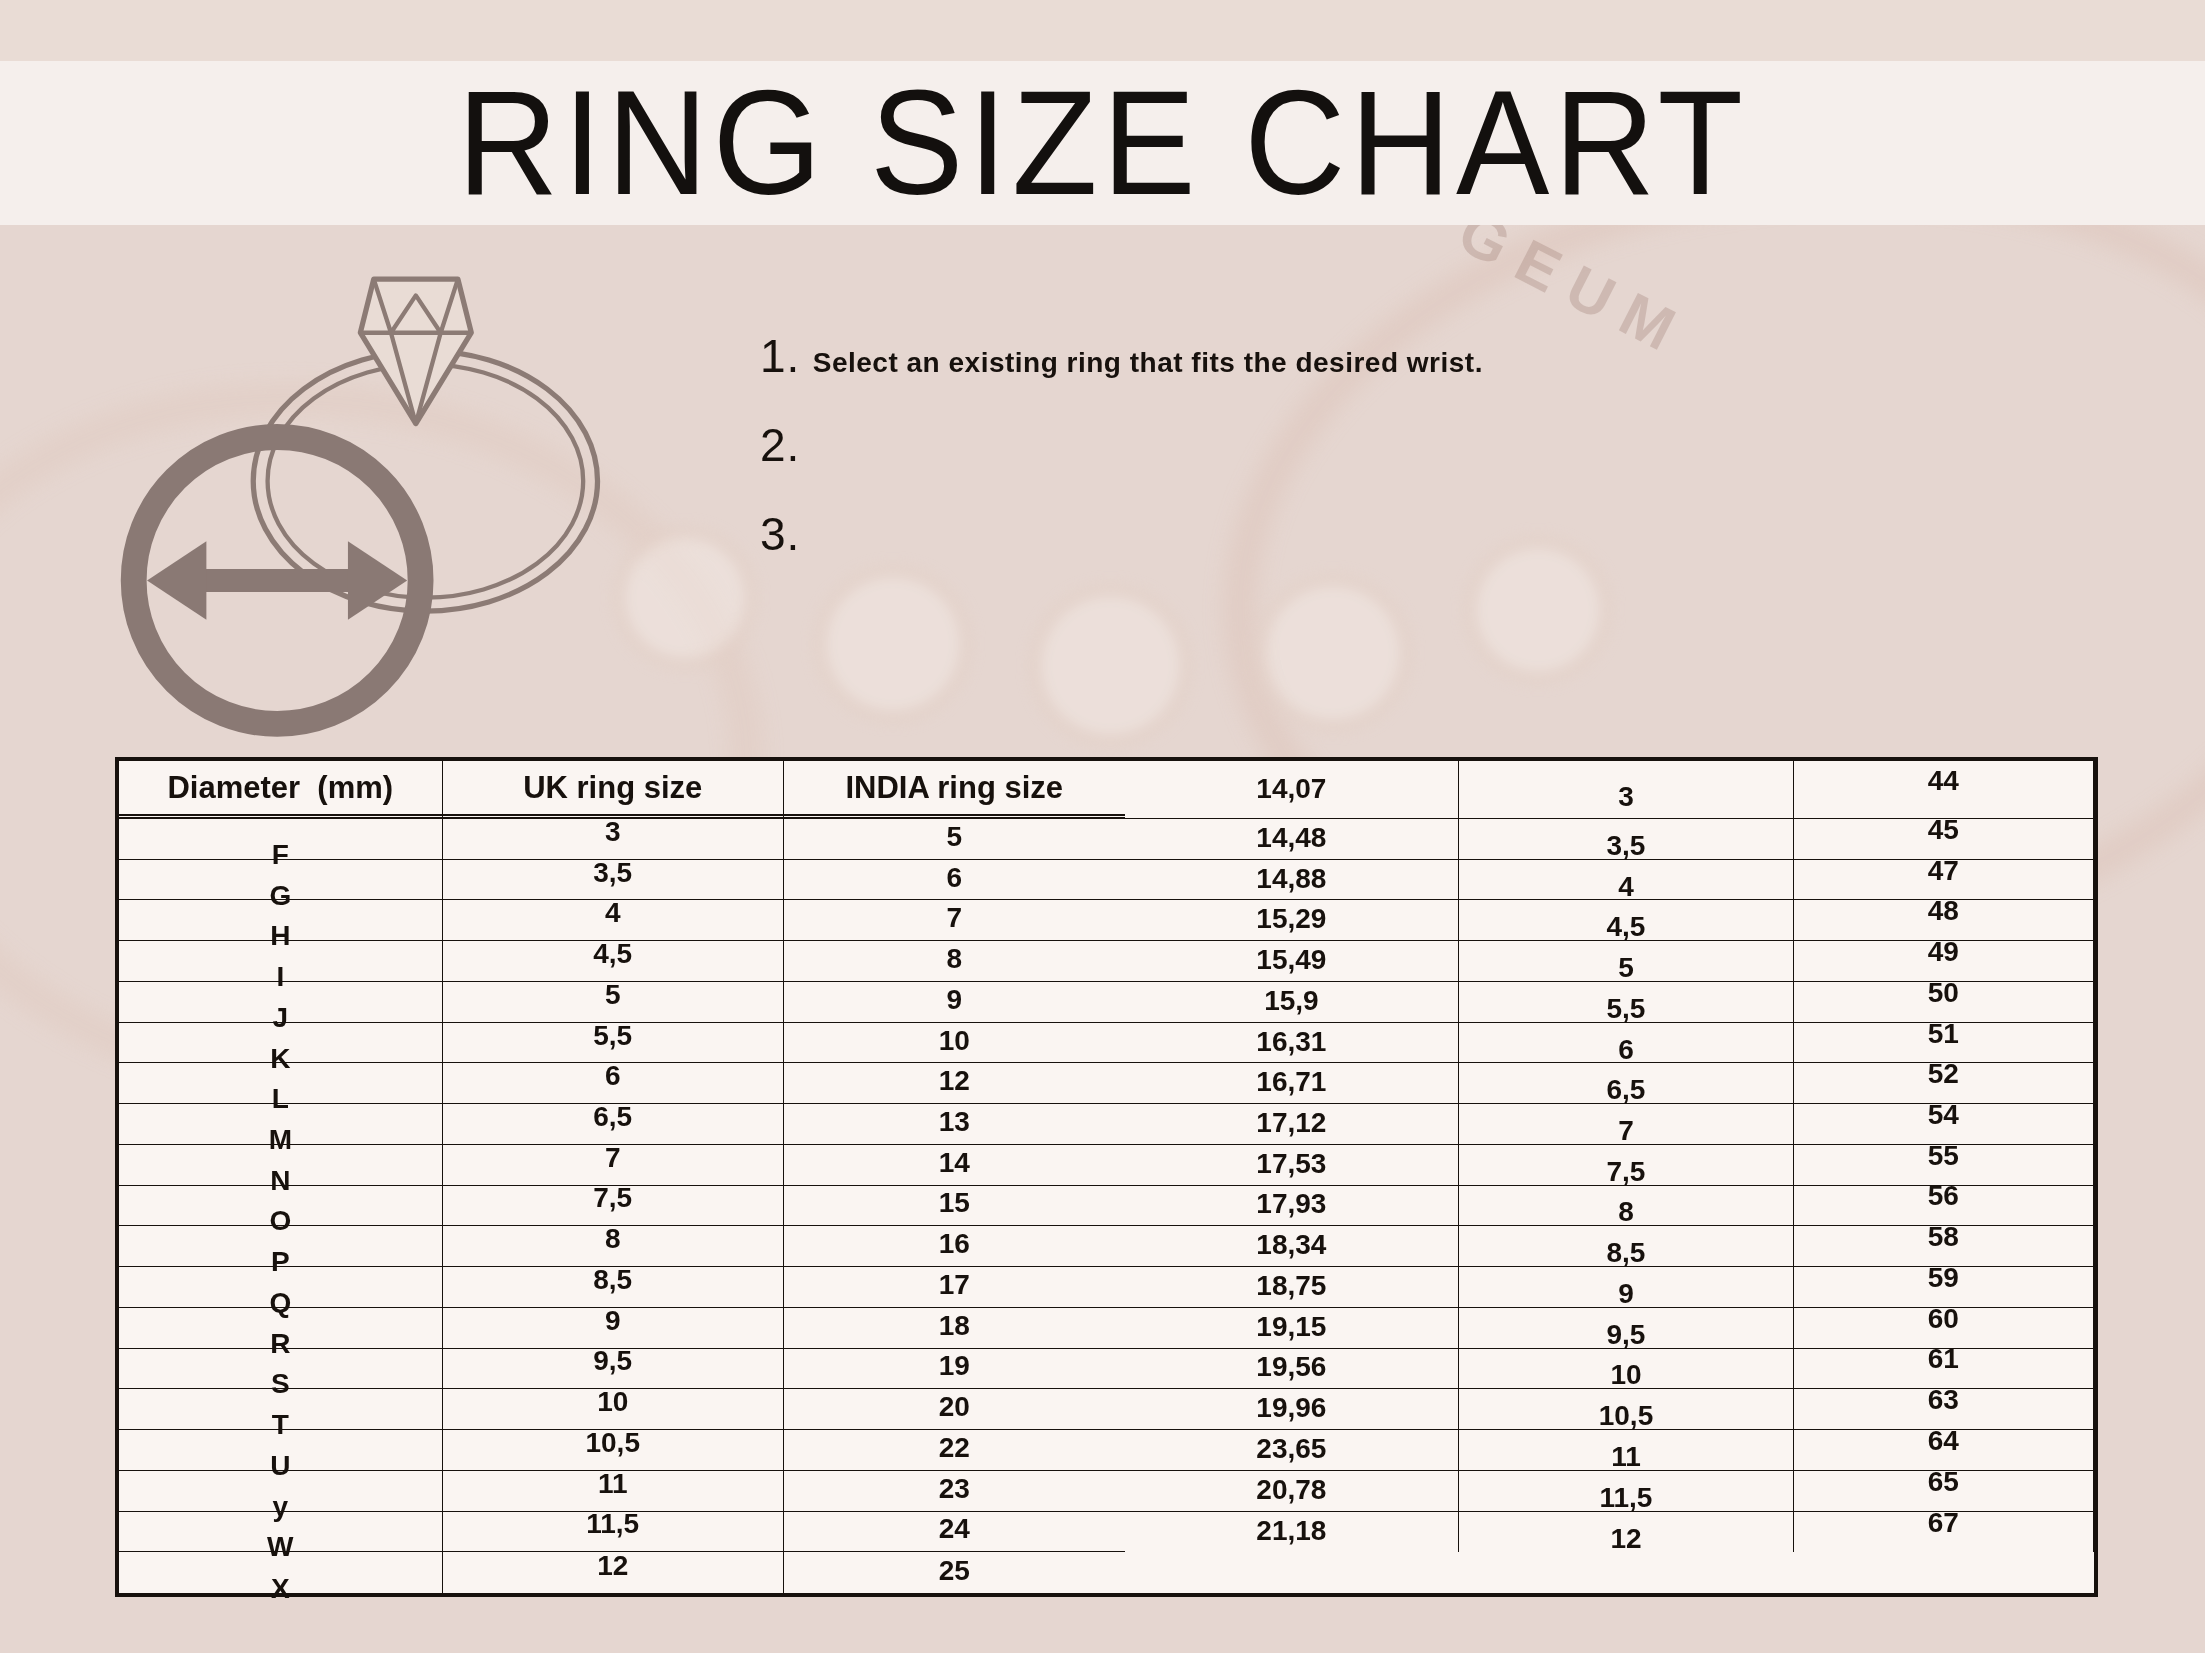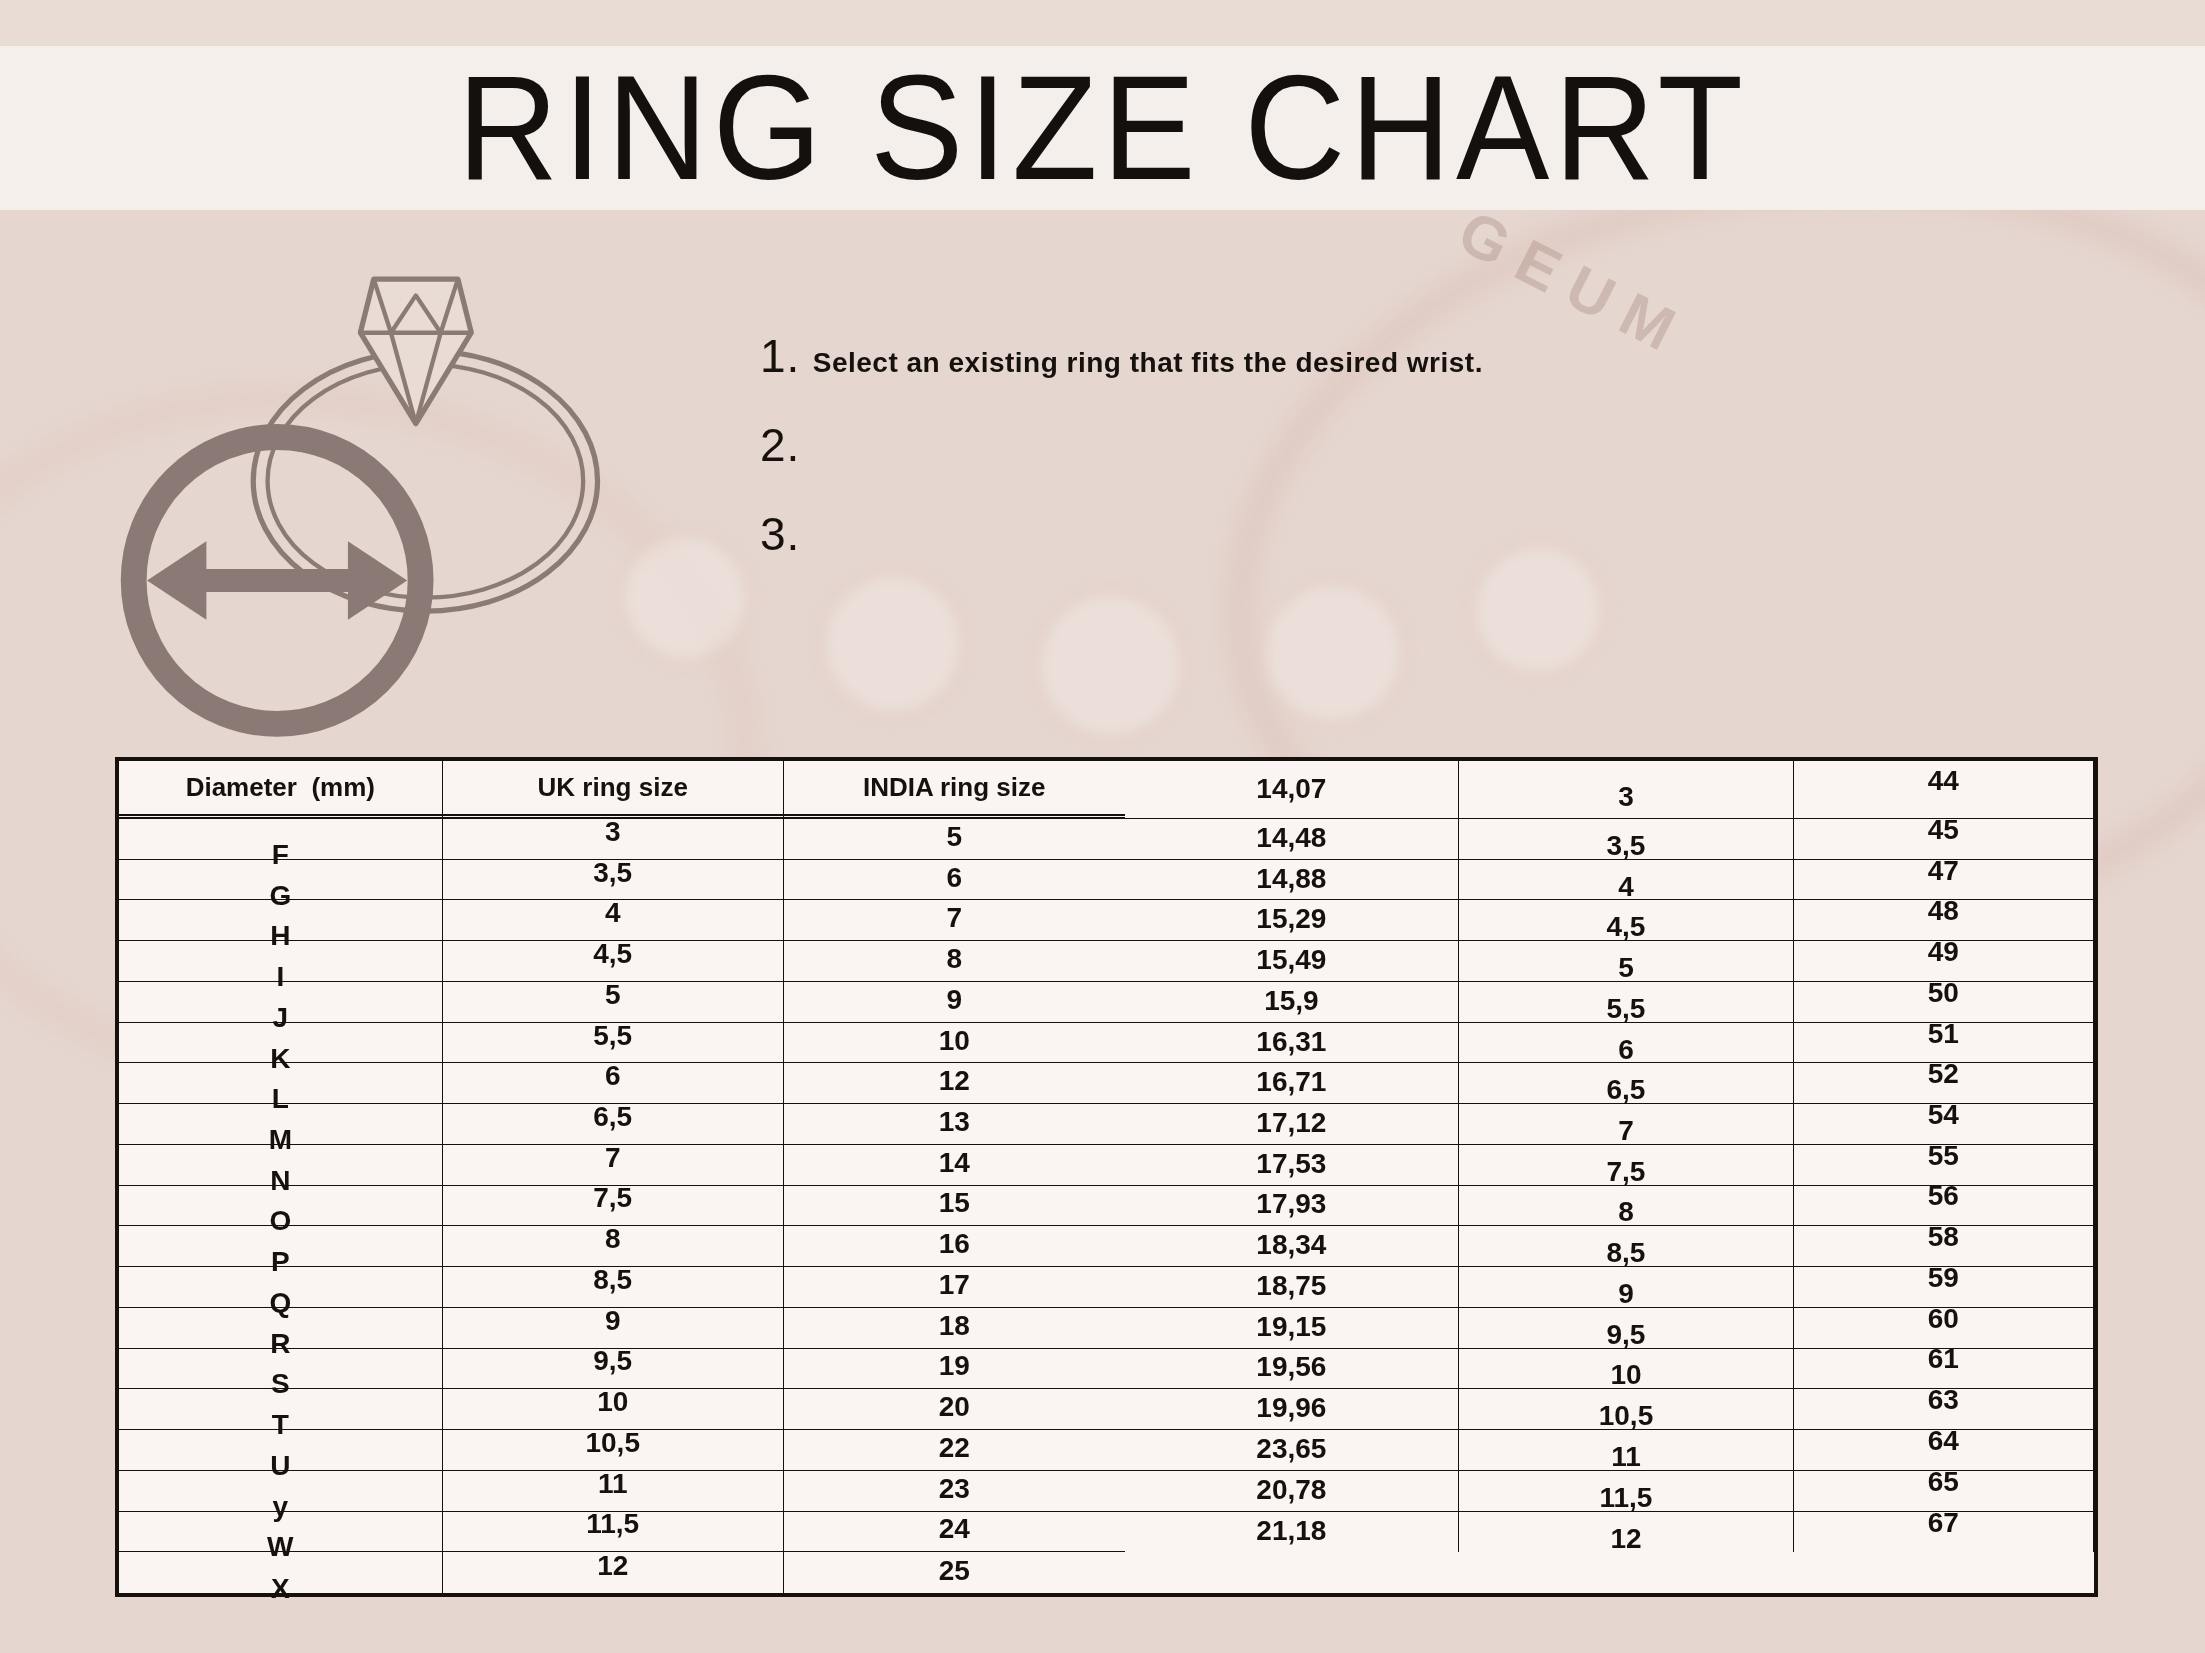--- a/index.html
+++ b/index.html
@@ -11,21 +11,21 @@
     overflow:hidden;
     color:#17110d;
   }
 
   
   .top-strip {
     position:absolute; left:0; top:0; width:100%; height:61px;
     background:#e9dcd5; z-index:2;
   }
   .title-band {
-    position:absolute; left:0; top:46px; width:100%; height:164px;
+    position:absolute; left:0; top:61px; width:100%; height:164px;
     background:#f5efec; z-index:2;
     display:flex; align-items:center; justify-content:center;
   }
   .page-title {
     font-size:140px; font-weight:400; letter-spacing:4.8px;
     color:#13100e; transform:scaleY(1.06); white-space:nowrap;
   }
 
   
   .bg-photo { position:absolute; left:0; top:201px; width:100%; height:598px; z-index:0; opacity:.55; }
@@ -75,21 +75,21 @@
   .cell {
     background:#faf5f2;
     border-right:1.4px solid #17110d;
     border-bottom:1.4px solid #17110d;
     display:flex; align-items:center; justify-content:center;
     font-size:28px; font-weight:700;
     overflow:visible; position:relative;
   }
   .cell.col5 { border-right:none; }
   .cell.lastrow { border-bottom:none; }
-  .cell.head { font-size:26px; border-bottom:5.7px double #17110d; }
+  .cell.head { font-size:31px; border-bottom:5.7px double #17110d; }
   .cell.head span { white-space:pre; }
   .cell span { display:block; z-index:4; position:relative; }
   .cell.col0 span { transform:translateY(-1px); }
   .cell.col1 span { transform:translateY(6.7px); }
   .cell.col2 span { transform:translateY(-8.6px); }
   .cell.col3 span { transform:translateY(16.3px); }
   .cell.col4 span { transform:translateY(-6.7px); }
   .cell.col5 span { transform:translateY(-1.9px); }
   .cell.head span { transform:none; }
 </style>

